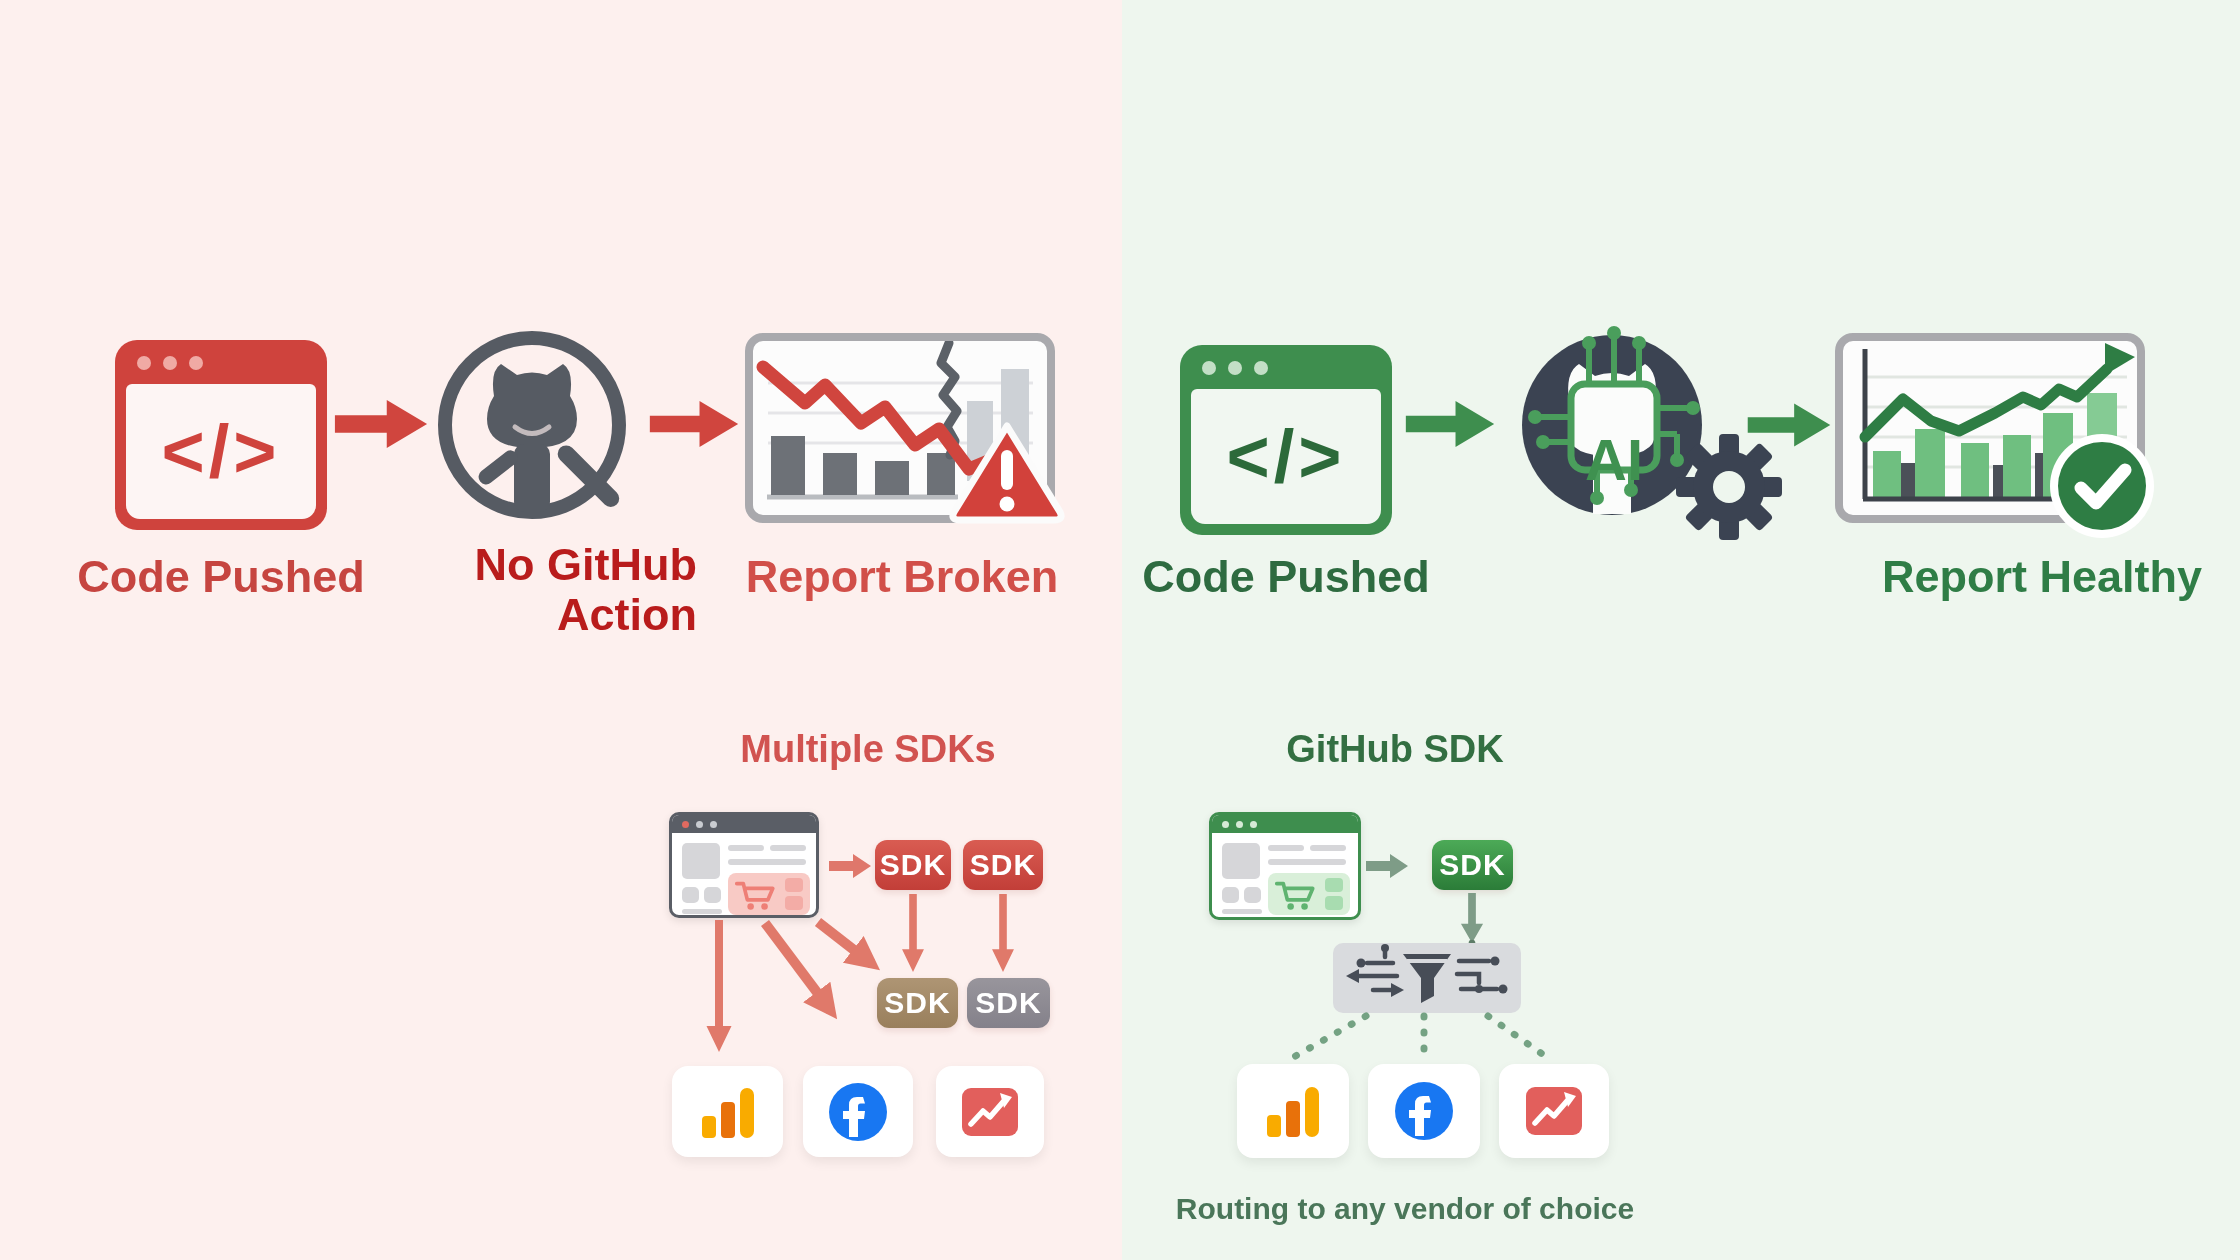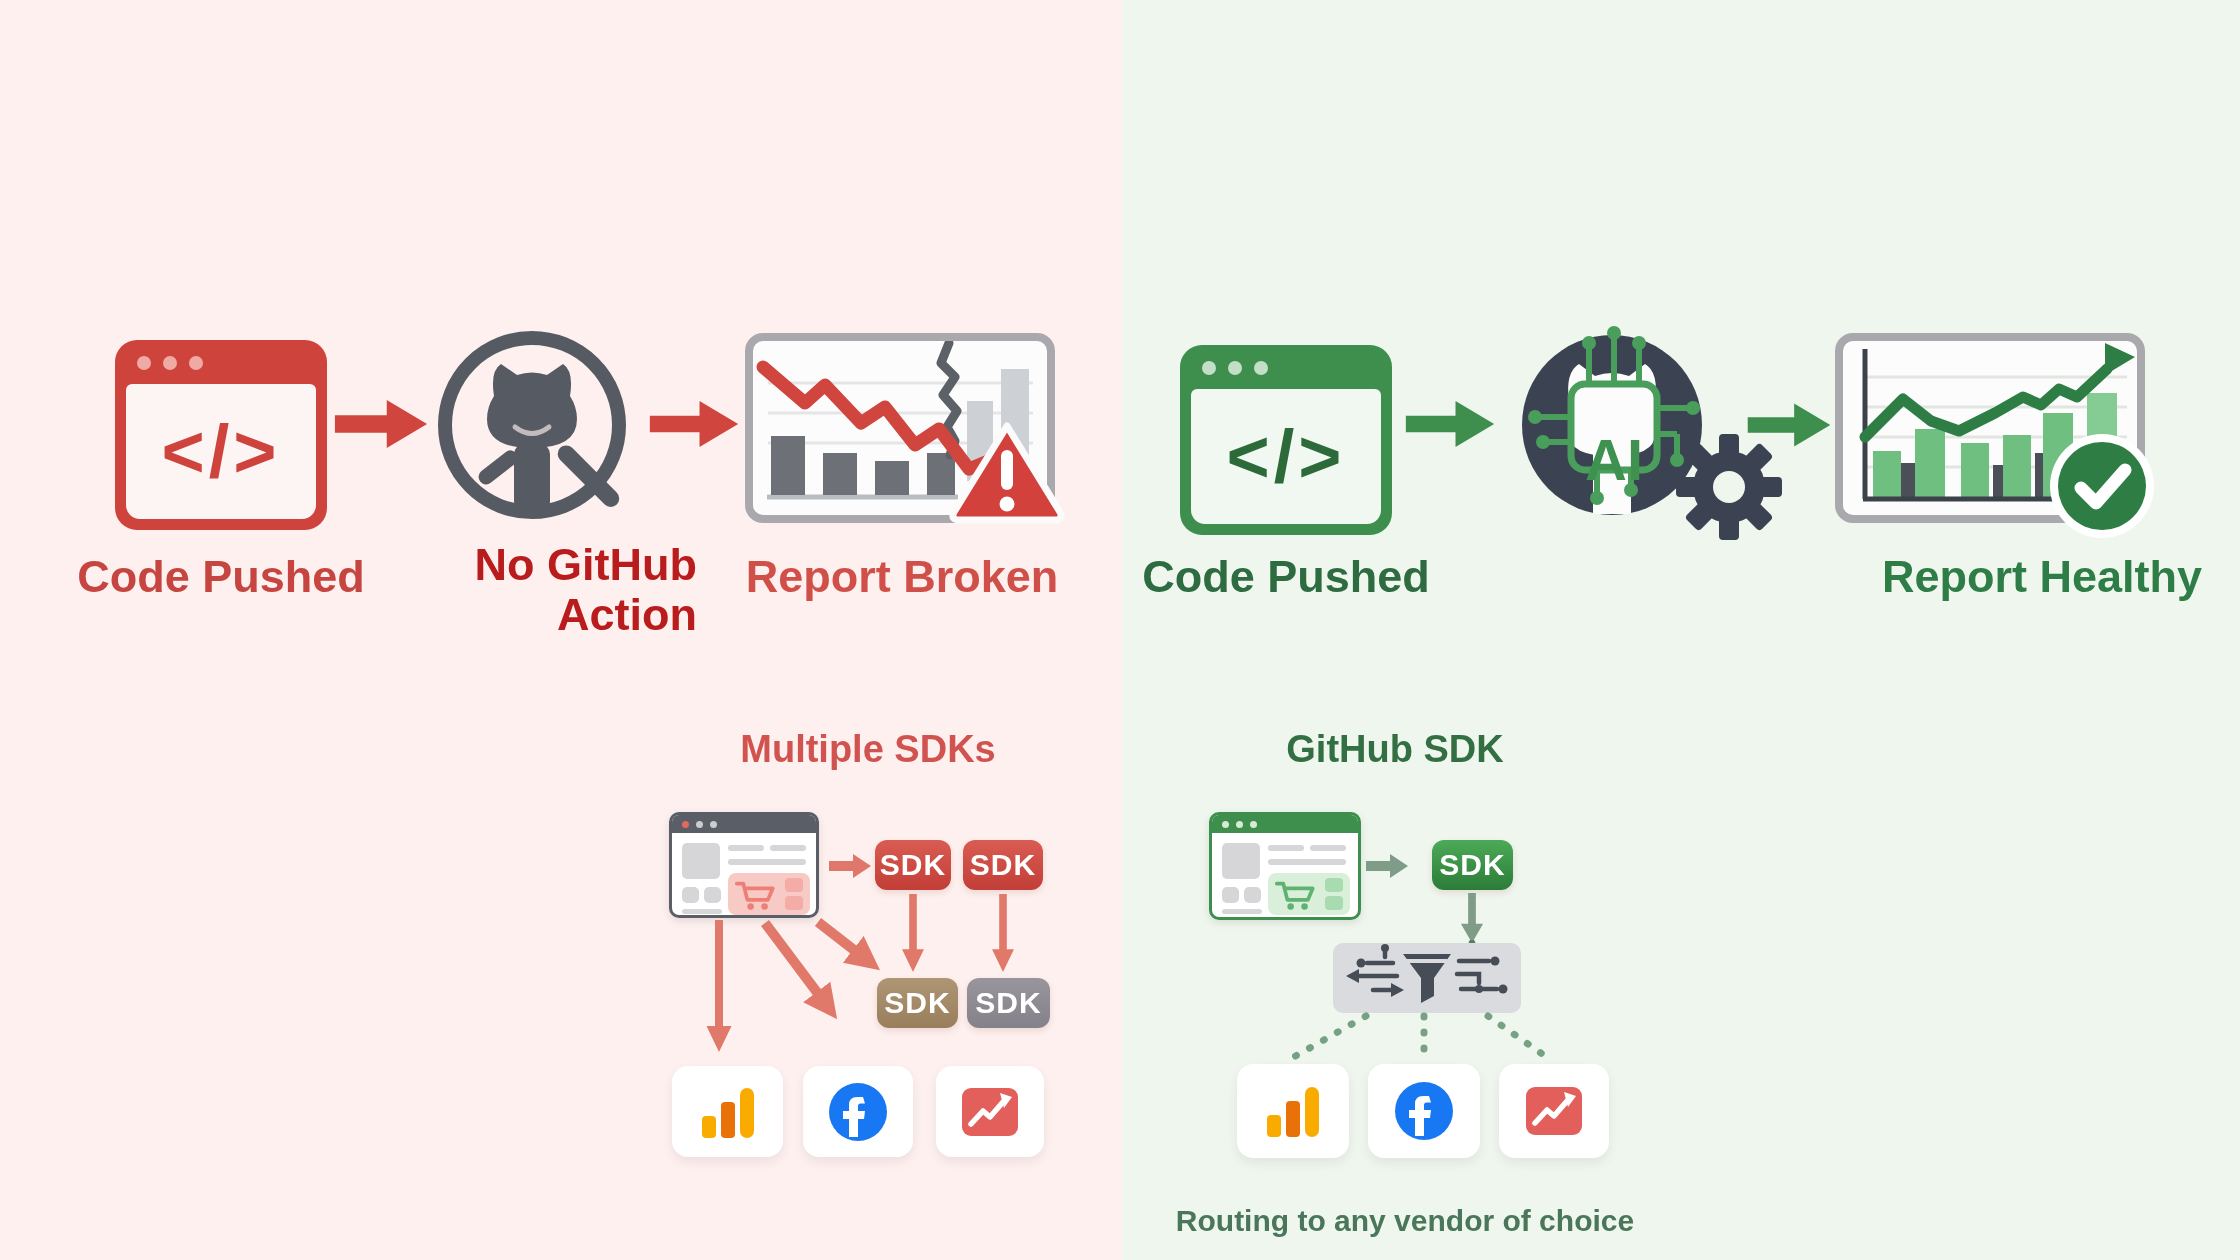--- a/index.html
+++ b/index.html
@@ -395,14 +395,14 @@
     </svg>
   </div>
   <div class="abs vendor-card" style="left:1499px;top:1064px;width:110px;height:94px;">
     <svg width="64" height="64" viewBox="0 0 64 64">
       <rect x="4" y="8" width="56" height="48" rx="9" fill="#e25f5c"></rect>
       <polyline points="13,44 25,31 32,37 45,22" fill="none" stroke="#ffffff" stroke-width="5.5" stroke-linecap="round" stroke-linejoin="round"></polyline>
       <polygon points="42,13 54,17 46,28" fill="#ffffff"></polygon>
     </svg>
   </div>
 
-  <div class="abs caption" style="left:1175px;top:1192px;color:#4a7659;margin-top:12px;">Routing to any vendor of choice</div>
+  <div class="abs caption" style="left:1175px;top:1192px;color:#4a7659;">Routing to any vendor of choice</div>
 </div>
 
 </body></html>

